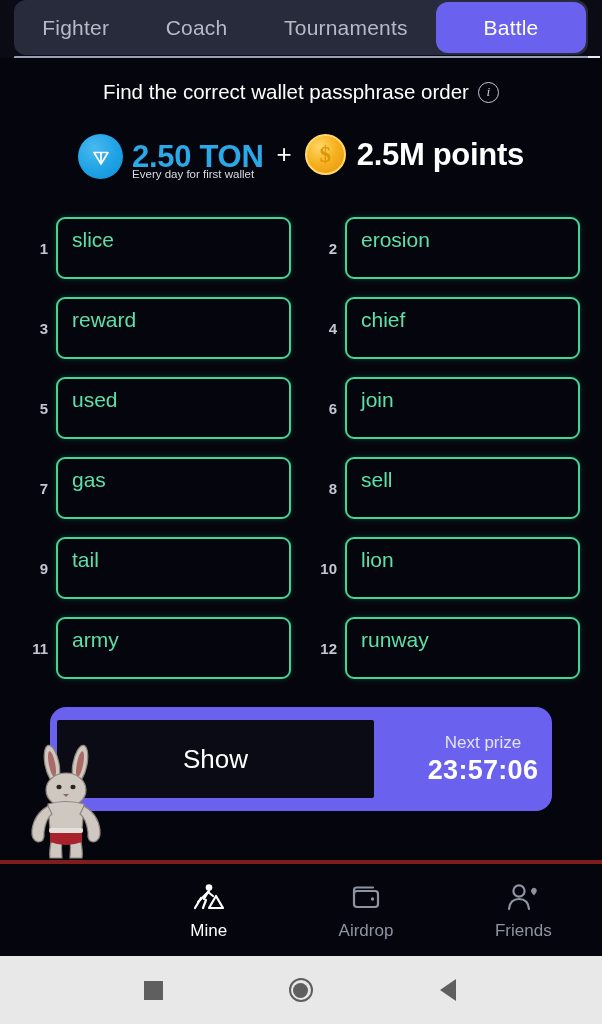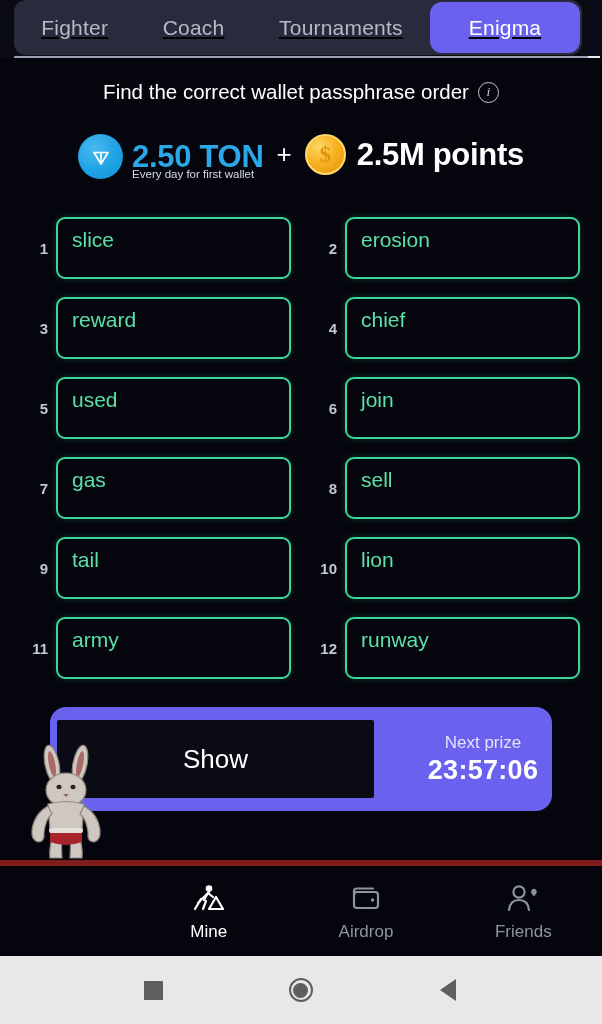--- a/index.html
+++ b/index.html
@@ -18,27 +18,26 @@
 
   
   .tabbar-wrap {
     position:relative;
     height:58px;
     background:#0a0b14;
     flex:0 0 auto;
   }
   .tabbar {
     position:absolute;
-    left:14px; right:20px; top:0;
+    left:14px; right:14px; top:0;
     height:55px;
     background:#272b3c;
     border-radius:12px;
     display:flex;
     align-items:center;
-    text-decoration:underline;
   }
   .tab {
     flex:1 1 auto;
     height:100%;
     display:flex; align-items:center; justify-content:center;
     font-size:21px;
     color:#b6bac7;
     letter-spacing:0.2px;
     white-space:nowrap;
   }
@@ -218,21 +217,21 @@
     width:104px; height:118px;
     z-index:5;
     pointer-events:none;
   }
 
   
   .bottomnav {
     flex:0 0 auto;
     height:96px;
     background:#05060d;
-    border-top:6px solid #7f1d1d;
+    border-top:4px solid #7f1d1d;
     display:flex;
     align-items:center;
     padding-left:130px;
     position:relative;
   }
   .navitem {
     flex:1 1 0;
     display:flex; flex-direction:column;
     align-items:center; justify-content:center;
     gap:5px;
@@ -277,21 +276,21 @@
       <div class="tab">
         <span>Fighter</span>
       </div>
       <div class="tab">
         <span>Coach</span>
       </div>
       <div class="tab">
         <span>Tournaments</span>
       </div>
       <div class="tab active">
-        <span>Enigma</span>
+        <span>Battle</span>
       </div>
     </div>
     <div class="hscroll">
       <div class="hscroll-track"></div>
       <div class="hscroll-thumb"></div>
     </div>
   </div>
 
   <div class="main">
 

